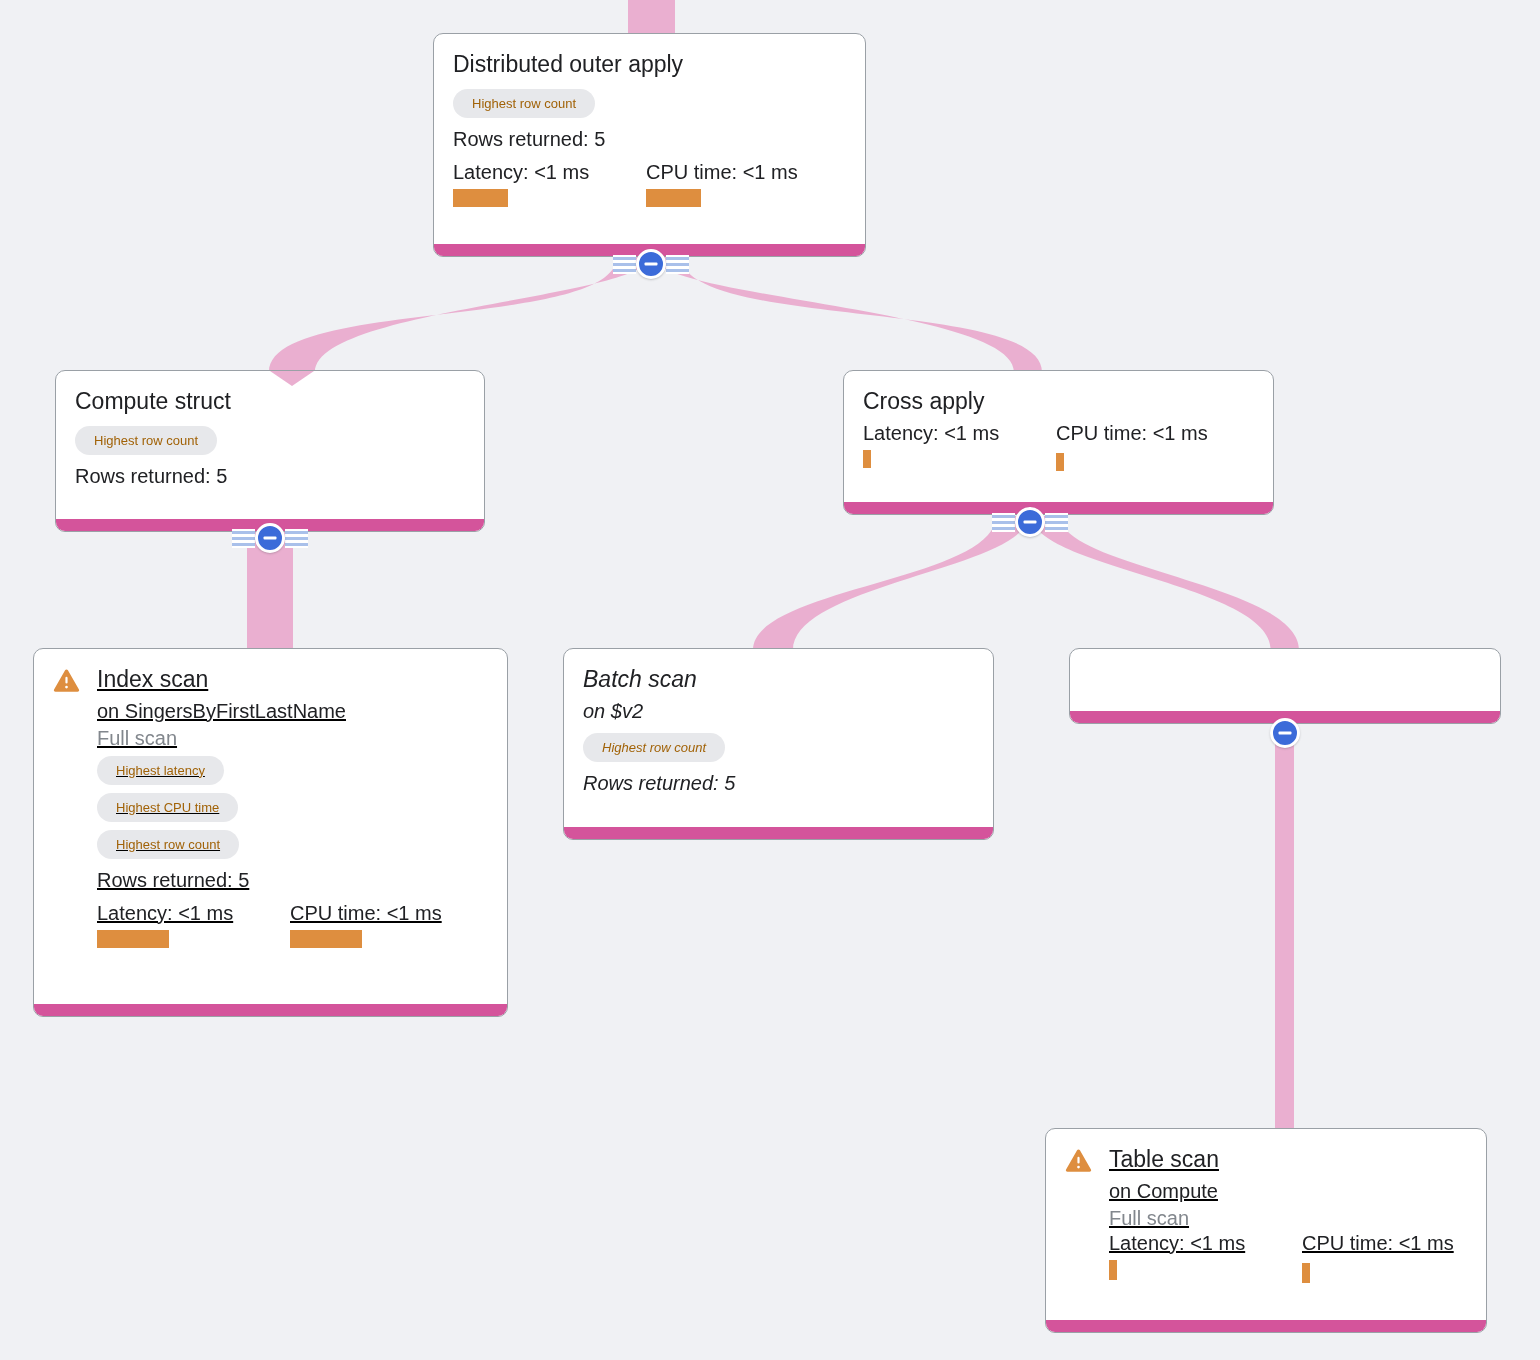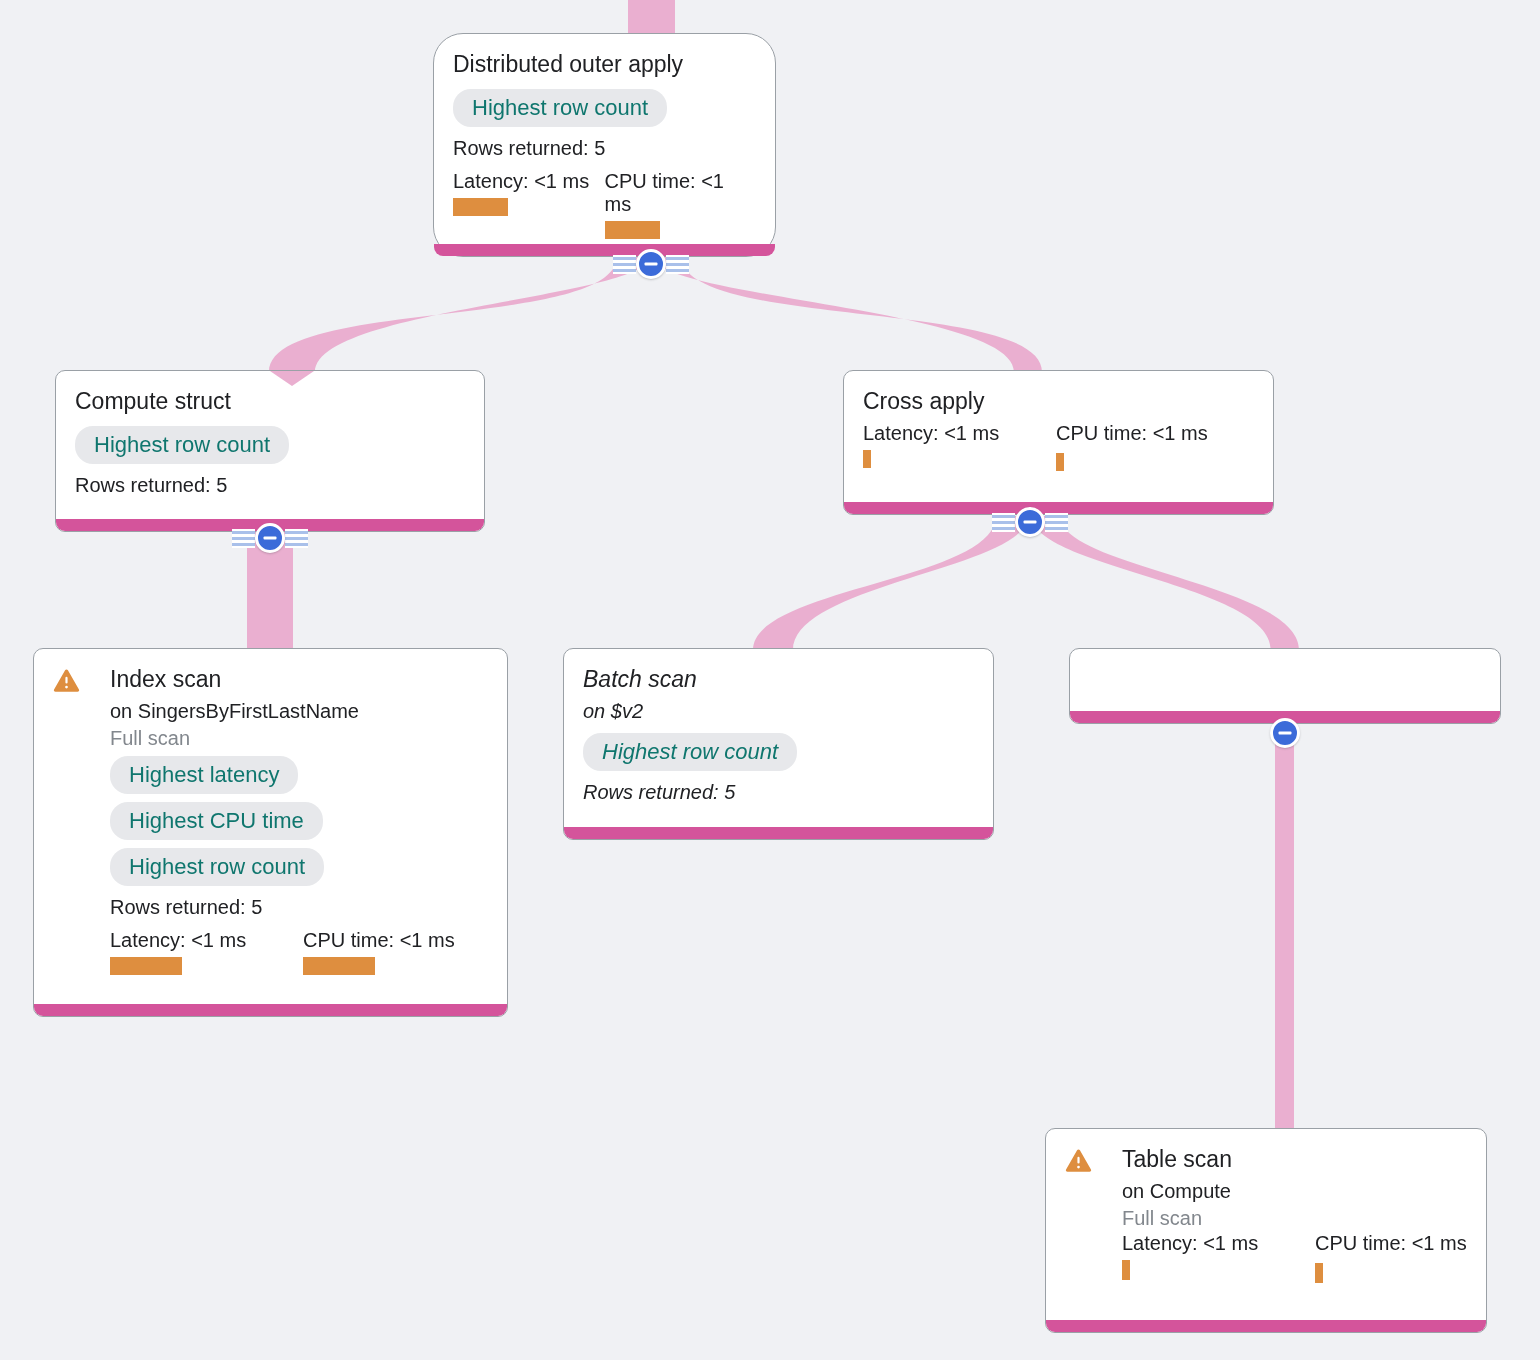--- a/index.html
+++ b/index.html
@@ -50,22 +50,22 @@
     margin:4px 0 2px 0;
   }
   .node-scan{
     font-size:20px;
     color:#82878D;
     margin:4px 0 2px 0;
   }
   .pill{
     display:inline-block;
     background:#E7E8EB;
-    color:#0f766e;
-    font-size:22px;
+    color:#a16207;
+    font-size:13px;
     line-height:1;
     padding:8px 19px;
     border-radius:18px;
     margin:4px 0 4px 0;
   }
   .pill-col{display:flex;flex-direction:column;align-items:flex-start;}
   .rows-line{
     font-size:20px;
     color:#202124;
     margin:6px 0 2px 0;
@@ -85,21 +85,22 @@
     margin-top:5px;
   }
   .bar.w55{width:55px;}
   .bar.w72{width:72px;}
   .bar.w8{width:8px;}
   .bar.h20{height:20px;}
 
   .with-icon{
     display:grid;
     grid-template-columns:44px 1fr;
-    column-gap:13px;
+    column-gap:0;
+    text-decoration:underline;
   }
   .warn{
     width:27px;height:24px;
     margin-top:3px;
   }
 
   .collapse{
     position:absolute;
     transform:translate(-50%,-50%);
     display:flex;
@@ -127,21 +128,21 @@
   .cbtn .minus{
     position:absolute;
     left:50%;top:50%;
     transform:translate(-50%,-50%);
     width:13px;height:3px;
     background:#FFFFFF;
     border-radius:1px;
   }
 
   
-  #n-doa{left:433px;top:33px;width:343px;height:224px;border-radius:30px;}
+  #n-doa{left:433px;top:33px;width:433px;height:224px;}
   #n-cs {left:55px;top:370px;width:430px;height:162px;}
   #n-ca {left:815px;top:370px;width:431px;height:145px;margin-left:28px;}
   #n-is {left:33px;top:648px;width:475px;height:369px;}
   #n-bs {left:563px;top:648px;width:431px;height:192px;font-style:italic;}
   #n-fs {left:1069px;top:648px;width:432px;height:76px;}
   #n-ts {left:1045px;top:1128px;width:442px;height:205px;}
 </style>
 </head>
 <body>
 

